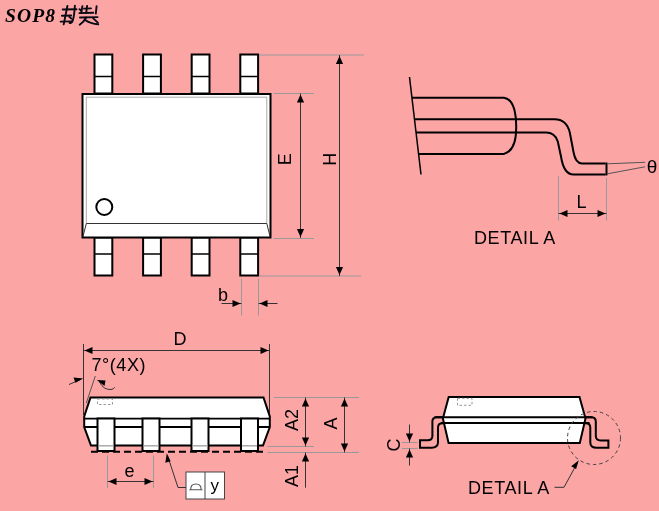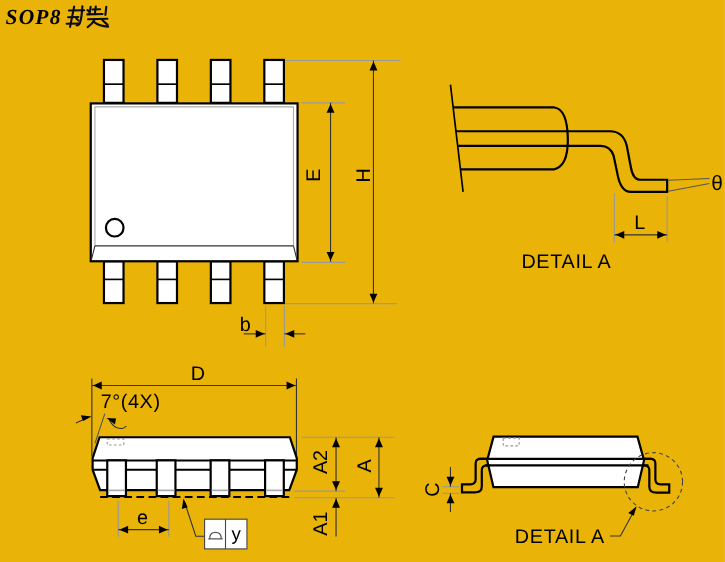--- a/index.html
+++ b/index.html
@@ -1,16 +1,16 @@
 <!DOCTYPE html>
 <html><head>
 <meta charset="utf-8">
 <style>
   html,body{margin:0;padding:0;background:#fff;}
-  #page{position:relative;width:659px;height:511px;background:#eab308;overflow:hidden;
+  #page{position:relative;width:659px;height:511px;background:#fca5a5;overflow:hidden;
         font-family:"Liberation Sans",sans-serif;}
   svg{position:absolute;left:0;top:0;}
   text{font-family:"Liberation Sans",sans-serif;fill:#000;}
 </style>
 </head>
 <body>
 <div id="page">
 <svg width="659" height="511" viewBox="0 0 659 511">
 <defs>
 <marker id="ar" markerWidth="13" markerHeight="9" refX="11.6" refY="4.5" orient="auto-start-reverse" markerUnits="userSpaceOnUse">

